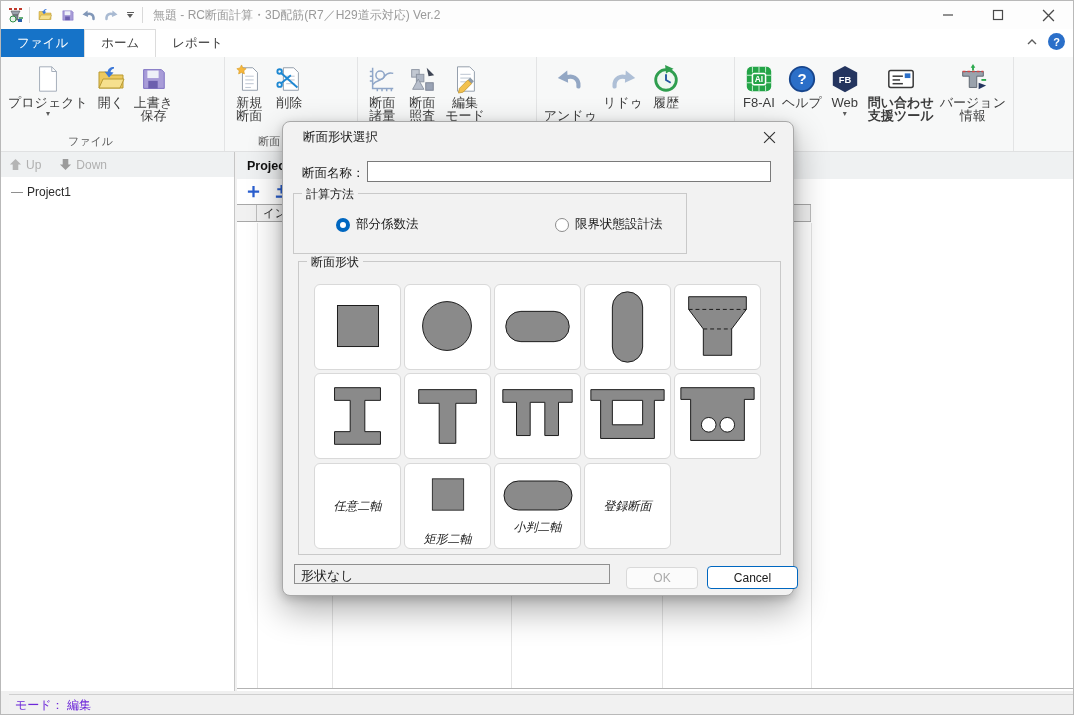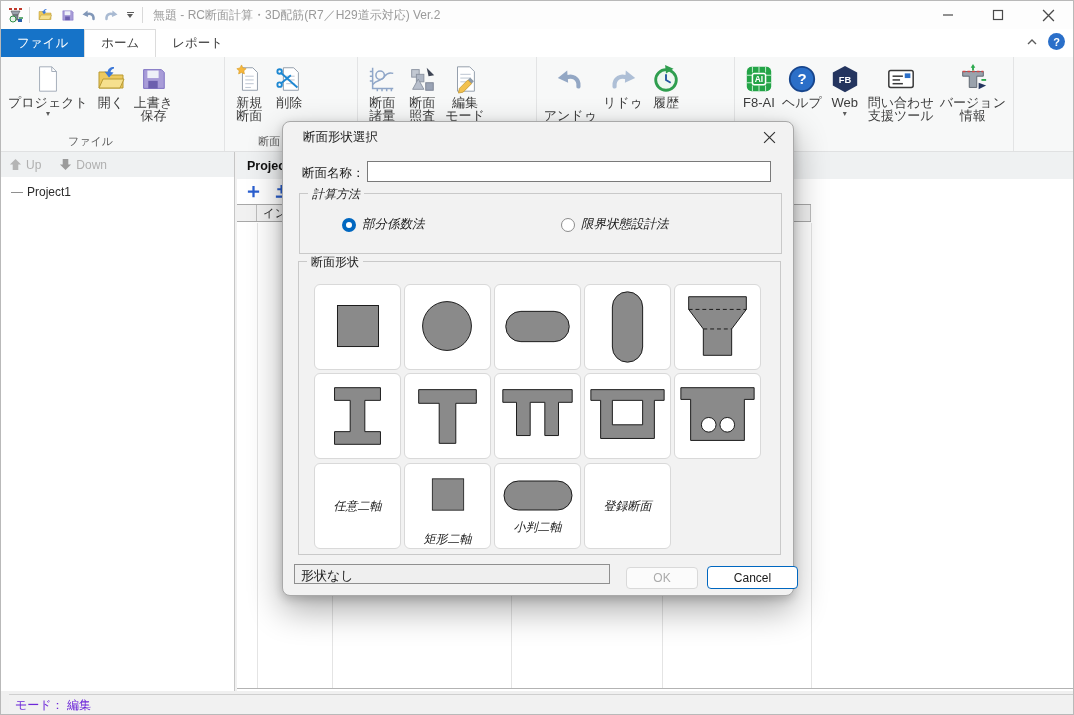--- a/index.html
+++ b/index.html
@@ -58,21 +58,21 @@
   .statusbar { position:absolute; left:0; top:693px; width:100%; height:22px; background:#f1f1f1; border-top:1px solid #cfcfcf; display:flex; align-items:center; padding-left:6px; font-size:12px; color:#6d28d9;margin-left:8px; }
 
   
   .dialog { position:absolute; left:281px; top:120px; width:512px; height:475px; background:#f2f2f2; border:1px solid #a9a9a9; border-radius:8px; box-shadow:0 14px 34px rgba(0,0,0,0.33), 0 3px 10px rgba(0,0,0,0.18); z-index:10; }
   .dlg-title { position:absolute; left:0; top:0; width:100%; height:30px; display:flex; align-items:center; padding-left:20px; font-size:12.5px; color:#1b1b1b; }
   .dlg-close { position:absolute; right:12px; top:6px; width:24px; height:19px; display:flex; align-items:center; justify-content:center; }
   .dlg-name-label { position:absolute; left:19px; top:43px; font-size:12.5px; }
   .dlg-name-input { position:absolute; left:84px; top:39px; width:404px; height:21px; border:1px solid #7a7a7a; background:#fff; font-size:12.5px; padding:0 4px; font-family:inherit; }
   .groupbox { position:absolute; border:1px solid #c9c9c9; background:#f2f2f2; }
   .gb-label { position:absolute; top:-8px; left:8px; background:#f2f2f2; padding:0 4px; font-size:12px; color:#1a1a1a; }
-  .gb-calc { left:16px; top:71px; width:483px; height:61px;font-style:italic; }
+  .gb-calc { left:10px; top:71px; width:394px; height:61px; }
   .gb-shape { left:15px; top:139px; width:483px; height:294px; }
   .radio-opt { position:absolute; top:22px; display:flex; align-items:center; gap:6px; font-size:12.5px; }
   .rdot { width:14px; height:14px; border-radius:50%; background:#fff; border:1px solid #8c8c8c; flex:0 0 auto; }
   .rdot.sel { border:4.5px solid #0067c0; }
   .tile { position:absolute; width:87px; height:86px; background:#ffffff; border:1px solid #d9d9d9; border-radius:6px; display:flex; flex-direction:column; align-items:center; justify-content:center; }
   .tile .tlabel { font-size:12px; color:#1a1a1a;font-style:italic; }
   .tile.textonly { justify-content:center; }
   .tile svg { display:block; }
   .dlg-status { position:absolute; left:11px; top:442px; width:316px; height:20px; background:#efefef; border:1px solid #8f8f8f; font-size:13px; padding:2px 0 0 6px; color:#1a1a1a; }
   .btn { position:absolute; border-radius:4px; font-size:12px; display:flex; align-items:center; justify-content:center; font-family:inherit; }
@@ -360,21 +360,21 @@
         <div class="rbtn">
           <span class="ric">
             <svg width="30" height="30" viewBox="0 0 32 32">
                 <polygon points="16,2 29,9 29,23 16,30 3,23 3,9" fill="#24355f"></polygon>
                 <text x="16" y="20" text-anchor="middle" font-size="10" font-weight="bold" fill="#fff">FB</text>
               </svg>
           </span>
           <span class="rlbl">Web</span>
           <span class="rdrop">▾</span>
         </div>
-        <div class="rbtn" style="min-width:64px;">
+        <div class="rbtn" style="min-width:64px;font-weight:bold;">
           <span class="ric">
             <svg width="30" height="30" viewBox="0 0 32 32">
                 <rect x="3" y="7" width="26" height="18" rx="2" fill="#fff" stroke="#3a3a3a" stroke-width="1.6"></rect>
                 <line x1="7" y1="13" x2="18" y2="13" stroke="#3a3a3a" stroke-width="1.6"></line>
                 <line x1="7" y1="17" x2="15" y2="17" stroke="#3a3a3a" stroke-width="1.6"></line>
                 <line x1="7" y1="21" x2="18" y2="21" stroke="#3a3a3a" stroke-width="1.6"></line>
                 <rect x="20" y="10" width="6" height="5" fill="#2b6fc8"></rect>
               </svg>
           </span>
           <span class="rlbl">問い合わせ

